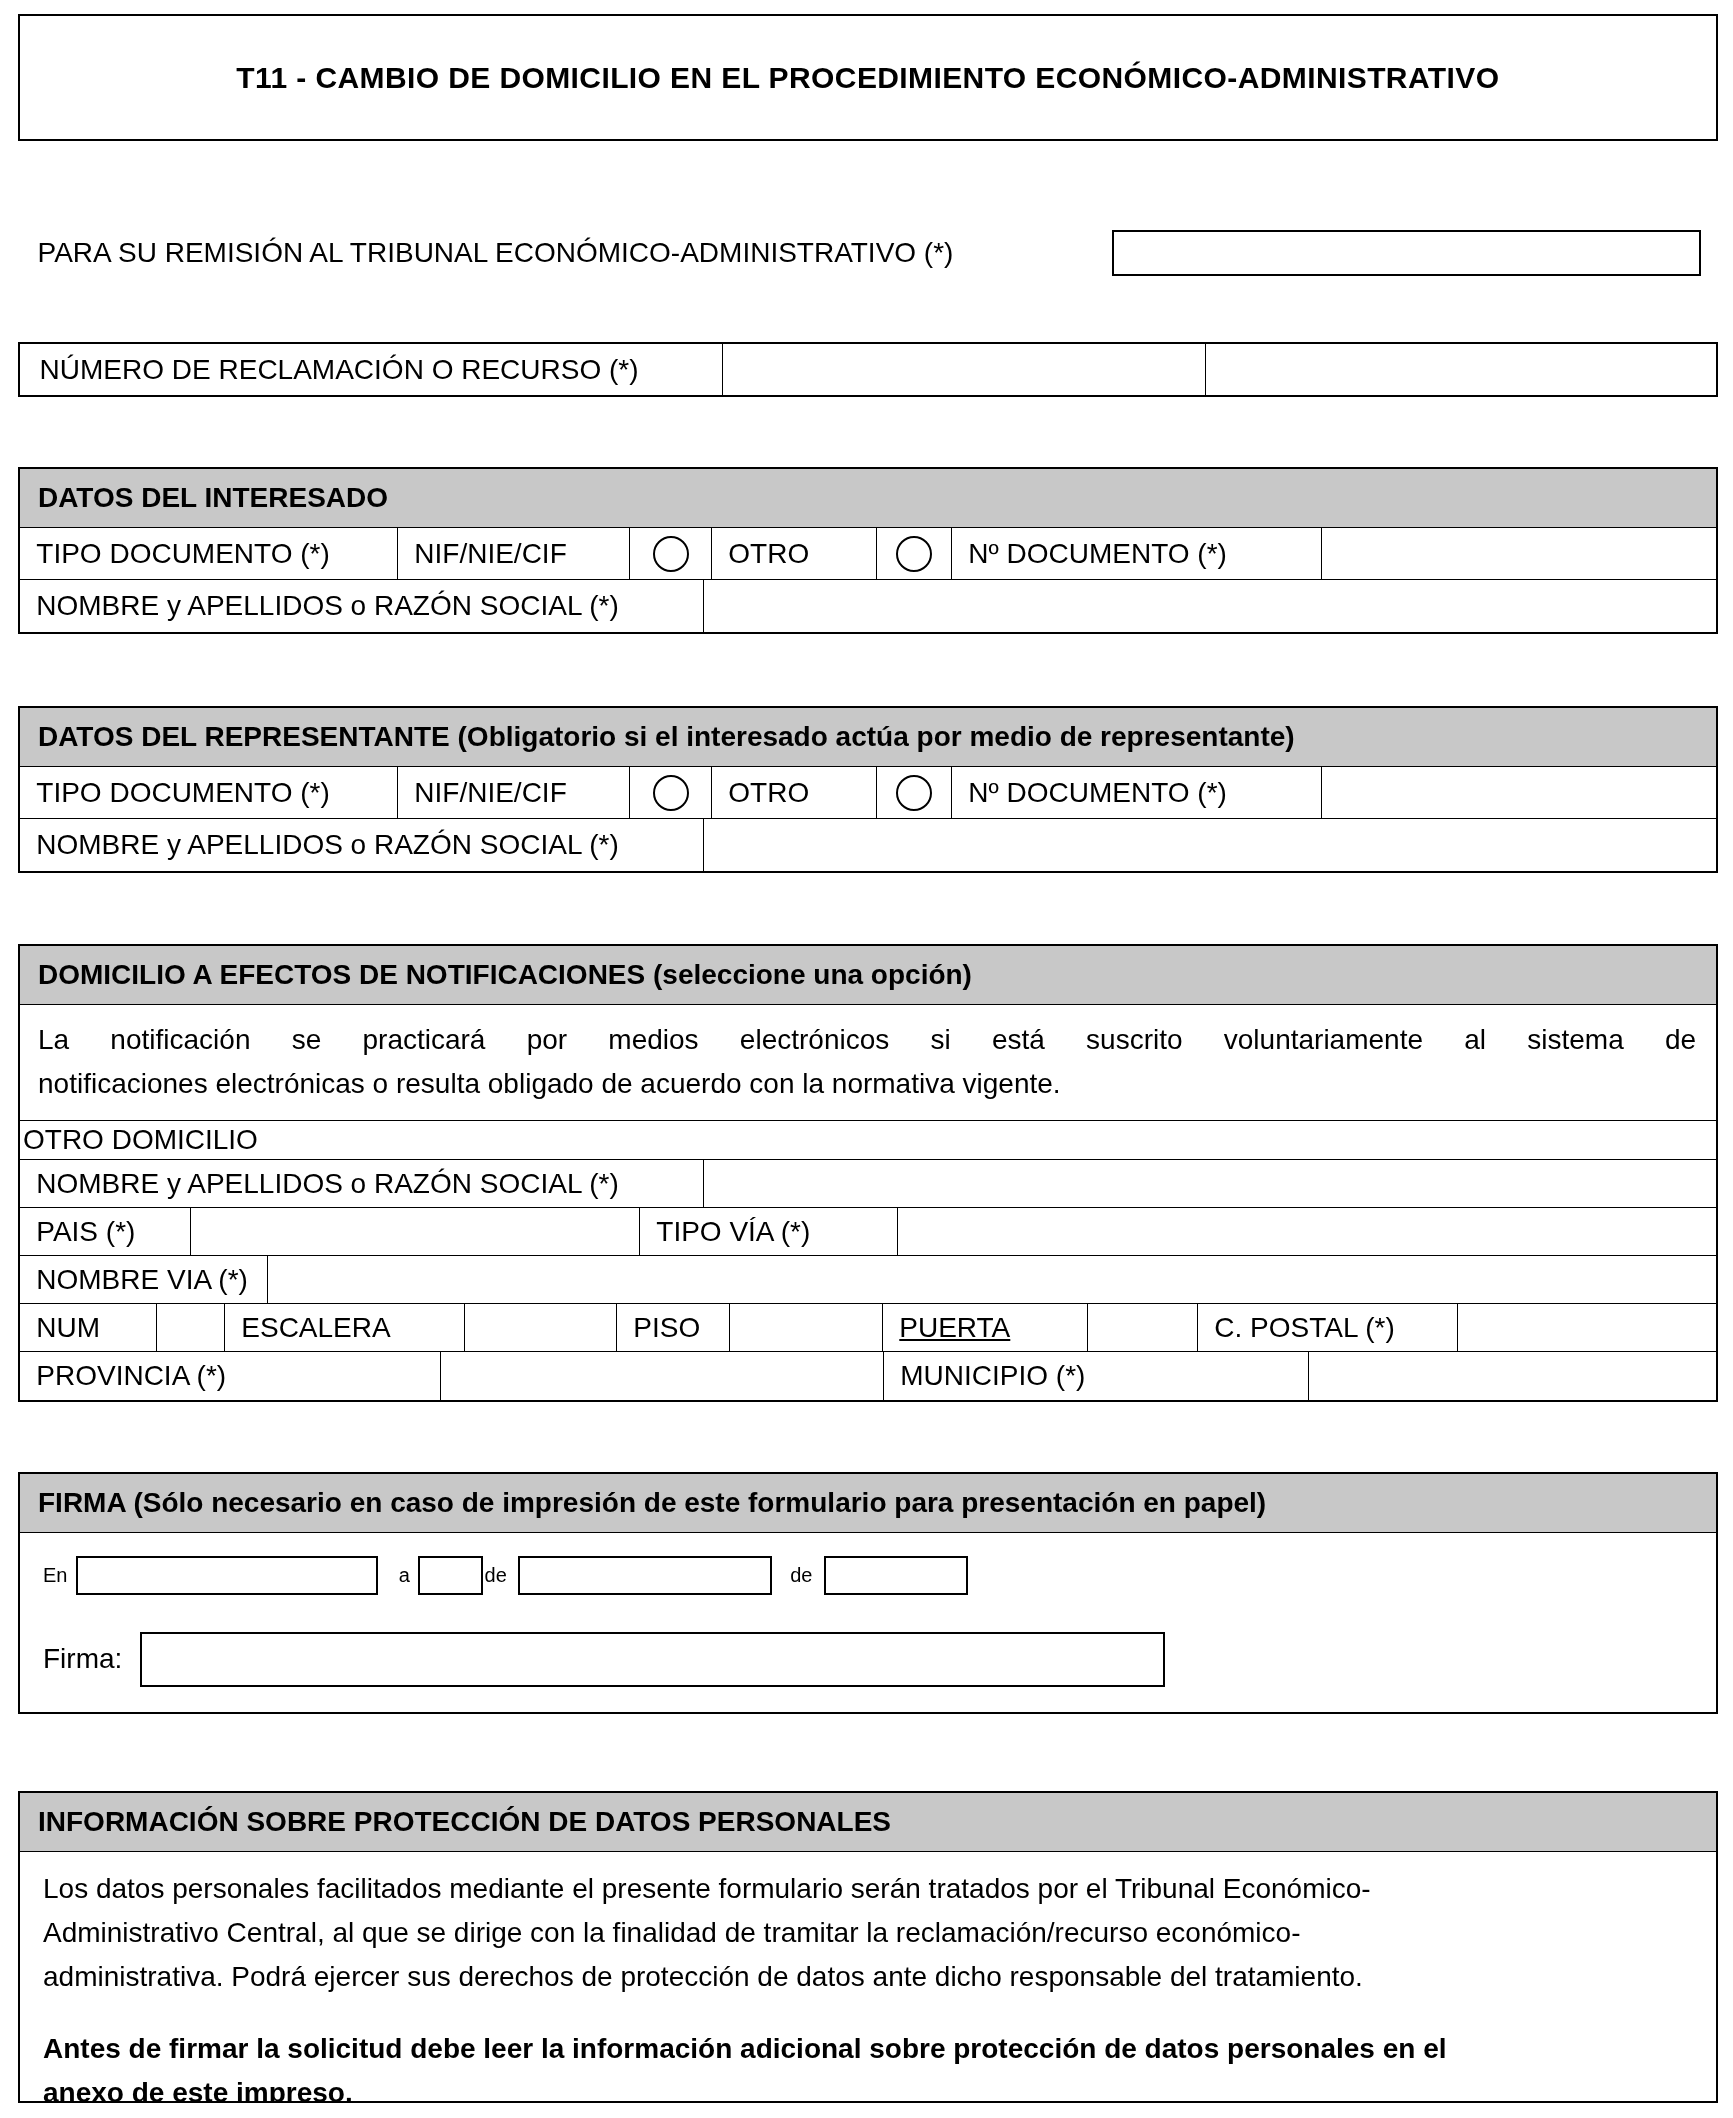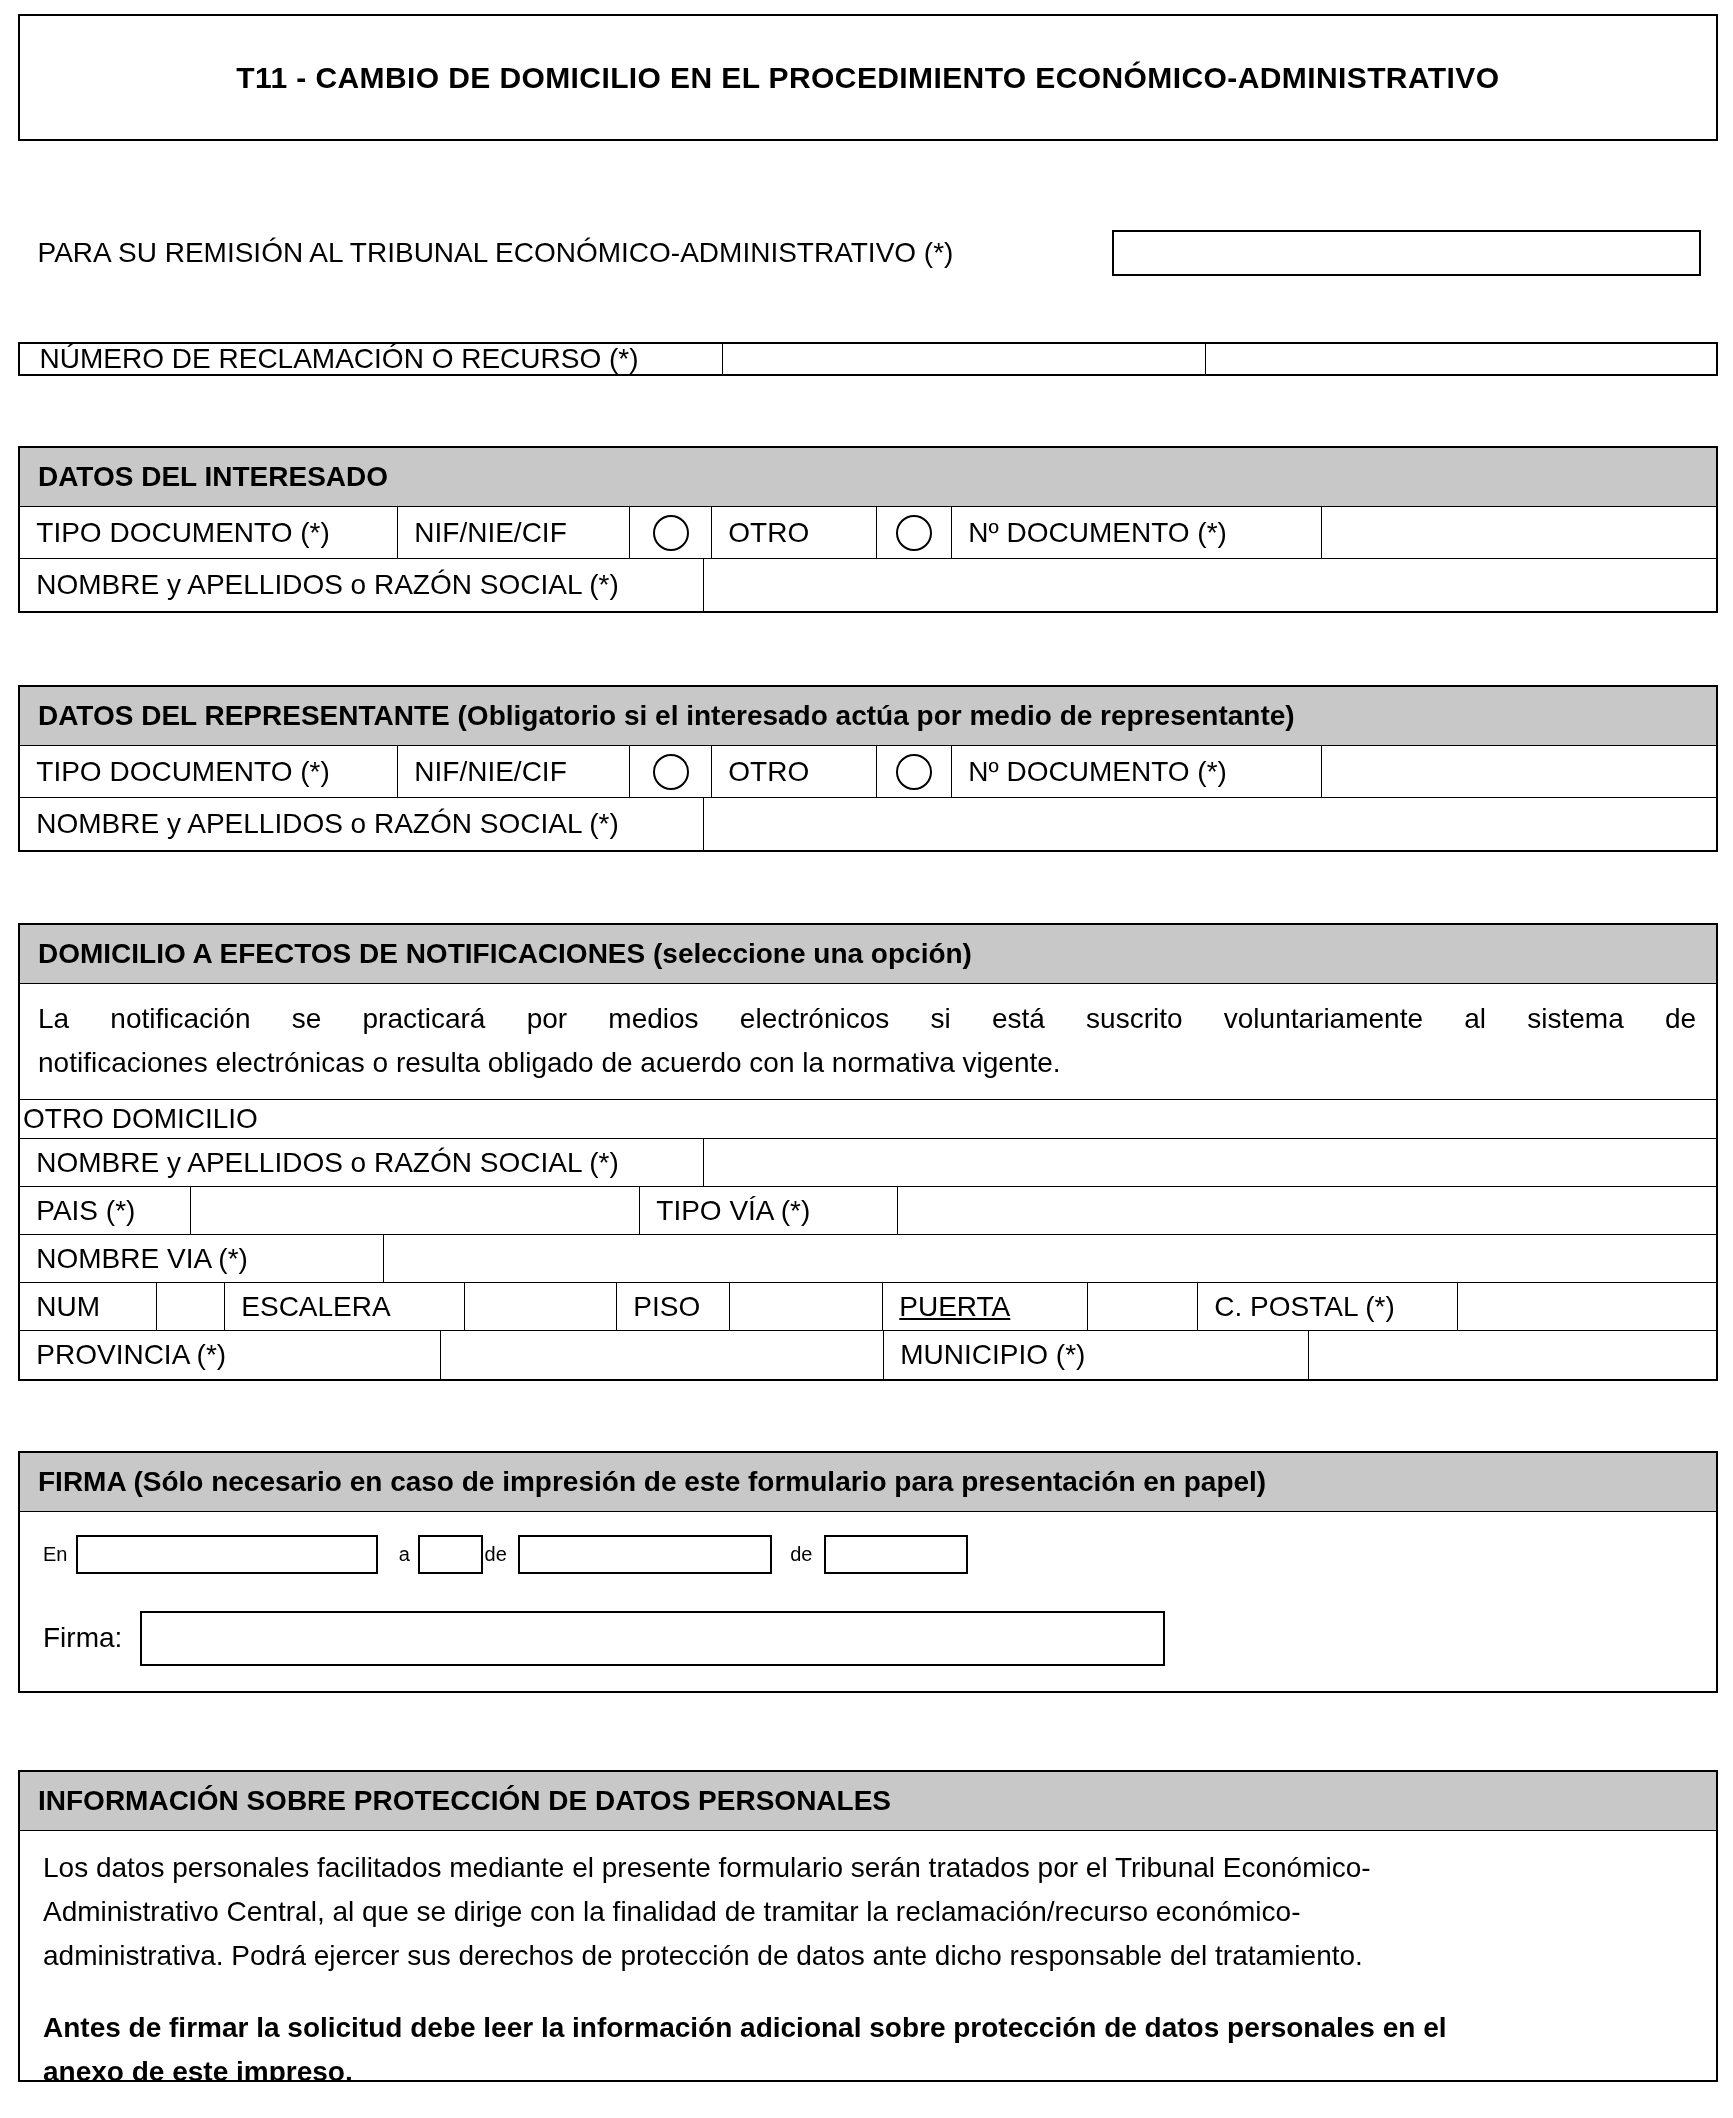--- a/index.html
+++ b/index.html
@@ -23,21 +23,21 @@
   
   .remission-row { margin-top: 88px; height: 47px; display: flex; align-items: center; padding-left: 19.6px; }
   .remission-row .lbl-plain { font-size: 28px; }
   .remission-input {
     margin-left: auto; margin-right: 16.3px;
     width: 589px; height: 46px;
     border: 2.4px solid var(--border-color, #000); background: #fff;
   }
 
   
-  .claim-row { margin-top: 66px; height: 34px; border: 2.4px solid var(--border-color, #000); display: flex; align-items: stretch; background: #fff; }
+  .claim-row { margin-top: 66px; height: 55px; border: 2.4px solid var(--border-color, #000); display: flex; align-items: stretch; background: #fff; }
   .claim-label { width: 702px; display: flex; align-items: center; padding-left: 19.6px; font-size: 28px; white-space: nowrap; }
   .claim-input { width: 484px; border-left: 1.6px solid var(--border-color, #000); border-right: 1.6px solid var(--border-color, #000); background: #fff; }
   .claim-spacer { flex: 1; }
 
   
   .box { border: 2.4px solid var(--border-color, #000); background: #fff; }
   .sec-header {
     height: 59px; background: var(--header-bg, #c8c8c8);
     border-bottom: 1.6px solid var(--border-color, #000);
     display: flex; align-items: center; padding-left: 18px;
@@ -68,21 +68,21 @@
   .w-nombre  { width: 684px; }
 
   
   .sec-domicilio { margin-top: 71px; }
   .notice { height: 116px; padding: 13px 19.6px 0 18px; font-size: 28px; line-height: 44px; border-bottom: 1.6px solid var(--border-color, #000); }
   .notice div:first-child { text-align: justify; text-align-last: justify; }
   .otro-dom-row { height: 39px; display: flex; align-items: center; padding-left: 3px; font-size: 28px; border-bottom: 1.6px solid var(--border-color, #000); }
   .w-pais      { width: 171px; }
   .w-pais-in   { width: 449px; }
   .w-tipovia   { width: 258px; }
-  .w-nombrevia { width: 364px; }
+  .w-nombrevia { width: 248px; }
   .w-num       { width: 137px; }
   .w-num-in    { width: 68px; }
   .w-esc       { width: 240px; }
   .w-esc-in    { width: 152px; }
   .w-piso      { width: 113px; }
   .w-piso-in   { width: 153px; }
   .w-puerta    { width: 205px; text-decoration: underline; }
   .w-puerta-in { width: 110px; }
   .w-cpostal   { width: 260px; }
   .w-prov      { width: 421px; }

